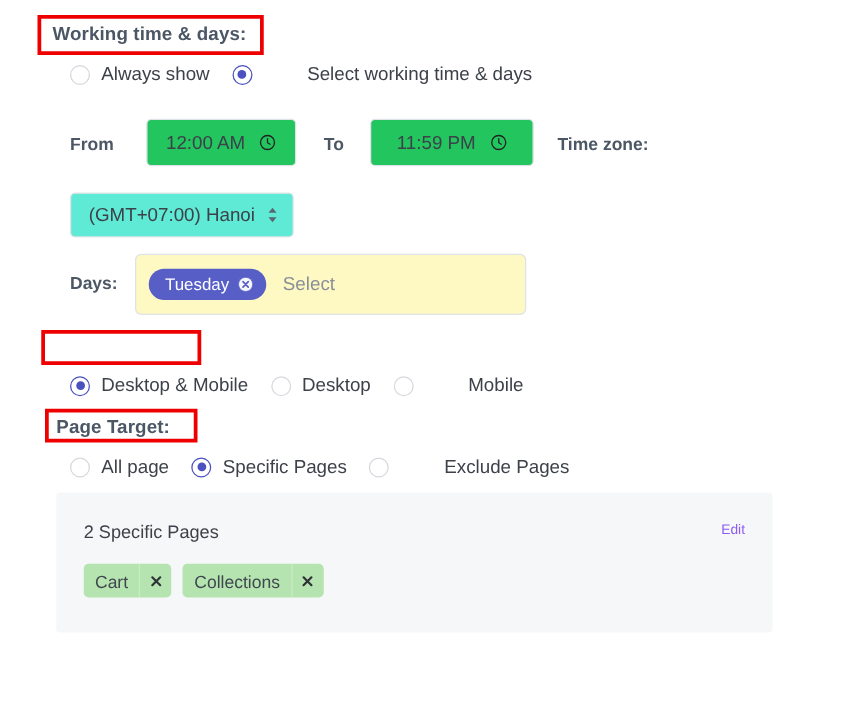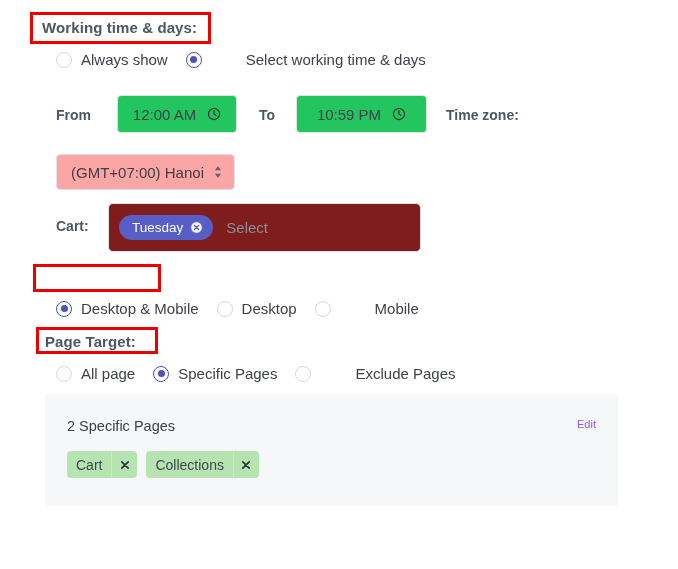--- a/index.html
+++ b/index.html
@@ -107,37 +107,37 @@
     color: #3d4149;
   }
   .clock-icon { display: block; flex: 0 0 auto; }
 
   
   .tz-select {
     position: absolute;
     box-sizing: border-box;
     border: 1px solid #dfe3e8;
     border-radius: 4px;
-    background: #fca5a5;
+    background: #5eead4;
     display: flex;
     align-items: center;
     padding: 0 11px 0 14px;
     font-size: 15px;
     color: #3d4149;
     gap: 9px;
   }
   .spin-icon { display: block; flex: 0 0 auto; }
 
   
   .days-box {
     position: absolute;
     box-sizing: border-box;
     border: 1px solid #dfe3e8;
     border-radius: 5px;
-    background: #7f1d1d;
+    background: #fef9c3;
     display: flex;
     align-items: center;
     padding: 0 10px;
   }
   .day-pill {
     display: inline-flex;
     align-items: center;
     background: #575fc7;
     color: #ffffff;
     border-radius: 13px;
@@ -233,38 +233,38 @@
     <span>12:00 AM</span>
     <svg class="clock-icon" width="14" height="14" viewBox="0 0 16 16" fill="none" stroke="#222" stroke-width="1.2">
       <circle cx="8" cy="8" r="6.4"></circle>
       <path d="M8 4.4V8.2L10.3 9.6" stroke-linecap="round"></path>
     </svg>
   </div>
 
   <div class="field-label" style="left:259px; top:107px;">To</div>
 
   <div class="time-input" style="left:296px; top:95px; width:131px; height:38px;">
-    <span>10:59 PM</span>
+    <span>11:59 PM</span>
     <svg class="clock-icon" width="14" height="14" viewBox="0 0 16 16" fill="none" stroke="#222" stroke-width="1.2">
       <circle cx="8" cy="8" r="6.4"></circle>
       <path d="M8 4.4V8.2L10.3 9.6" stroke-linecap="round"></path>
     </svg>
   </div>
 
   <div class="field-label" style="left:446px; top:107px;">Time zone:</div>
 
   <div class="tz-select" style="left:56px; top:154px; width:179px; height:36px;">
     <span>(GMT+07:00) Hanoi</span>
     <svg class="spin-icon" width="10" height="16" viewBox="0 0 10 16" fill="#5b6570">
       <path d="M5 2.2 L8.2 6.2 L1.8 6.2 Z"></path>
       <path d="M5 13.8 L8.2 9.8 L1.8 9.8 Z"></path>
     </svg>
   </div>
 
-  <div class="field-label" style="left:56px; top:218px;">Cart:</div>
+  <div class="field-label" style="left:56px; top:218px;">Days:</div>
 
   <div class="days-box" style="left:108px; top:203px; width:313px; height:49px;">
     <span class="day-pill">
       <span>Tuesday</span>
       <svg class="pill-x" width="13" height="13" viewBox="0 0 16 16">
         <circle cx="8" cy="8" r="7" fill="#ffffff" opacity="0.95"></circle>
         <circle cx="8" cy="8" r="7" fill="none" stroke="#575fc7" stroke-width="0.8"></circle>
         <path d="M5.4 5.4 L10.6 10.6 M10.6 5.4 L5.4 10.6" stroke="#575fc7" stroke-width="1.7" stroke-linecap="round"></path>
       </svg>
     </span>

